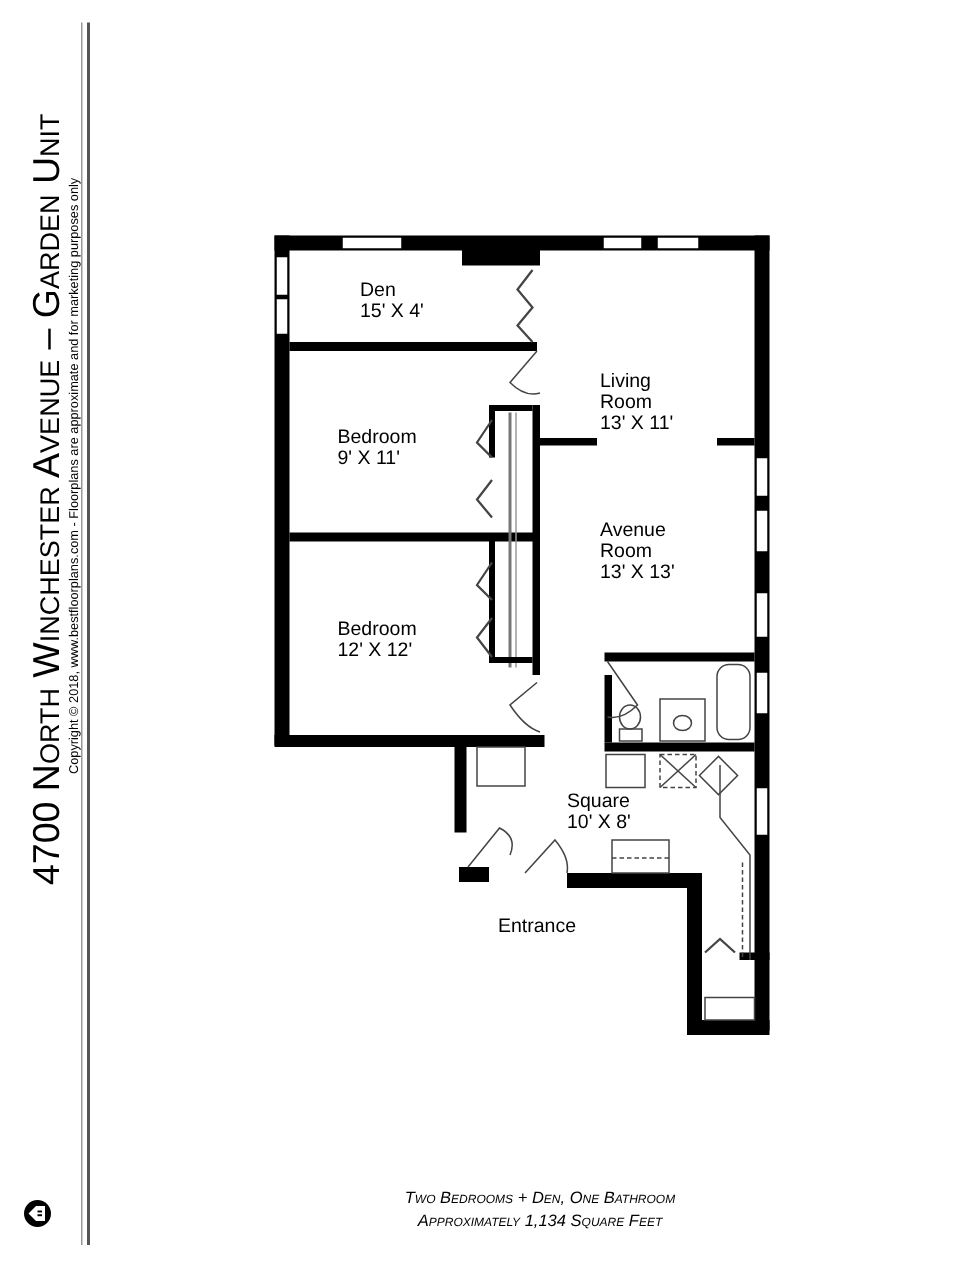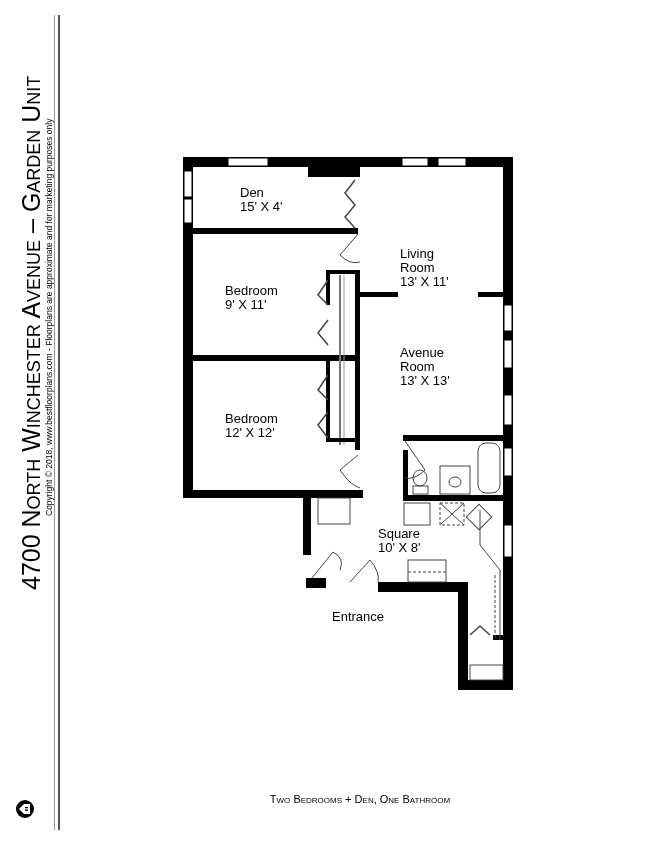--- a/index.html
+++ b/index.html
@@ -4,21 +4,21 @@
 <style>
   html, body { margin:0; padding:0; background:#ffffff; }
   body { width:650px; height:841px; position:relative; overflow:hidden; font-family:"Liberation Sans", sans-serif; color:#000; }
   .title-wrap { position:absolute; left:0; top:0; width:60px; height:600px; }
   .title-rot { position:absolute; left:18px; top:590px; transform-origin:0 0; transform:rotate(-90deg); white-space:nowrap; }
   .title-main { font-size:25px; font-variant:small-caps; letter-spacing:0px; line-height:26px; display:block; }
   .title-copy { font-size:8.5px; line-height:10px; display:block; margin-left:74px; }
   .vline { position:absolute; left:58px; top:15px; width:2px; height:815px; background:#555; }
   .vline2 { position:absolute; left:54px; top:15px; width:1px; height:815px; background:#999; }
   .logo { position:absolute; left:15px; top:799px; width:20px; height:20px; }
-  .footer { position:absolute; left:200px; top:792px; width:320px; text-align:center; font-size:11px; font-variant:small-caps; line-height:15px; }
+  .footer { position:absolute; left:200px; top:792px; width:320px; text-align:center; font-size:11px; font-variant:small-caps; line-height:15px;font-style:italic; }
   .plan { position:absolute; left:0; top:0; }
   .room-label { position:absolute; text-align:left; font-size:13px; line-height:14px; }
 </style>
 </head>
 <body>
 
 <div class="vline2"></div>
 <div class="vline"></div>
 
 <div class="title-wrap">
@@ -157,13 +157,14 @@
 
 <svg class="logo" viewBox="0 0 20 20">
   <circle cx="10" cy="10" r="9" fill="#000"></circle>
   <path d="M4,10 L9,5 L15,5 L15,15 L9,15 Z" fill="#fff"></path>
   <rect x="10" y="8" width="3" height="1.3" fill="#000"></rect>
   <rect x="10" y="10.5" width="3" height="1.3" fill="#000"></rect>
 </svg>
 
 <div class="footer">
   <div>Two Bedrooms + Den, One Bathroom</div>
+  <div>Approximately 1,134 Square Feet</div>
 </div>
 
 </body></html>

